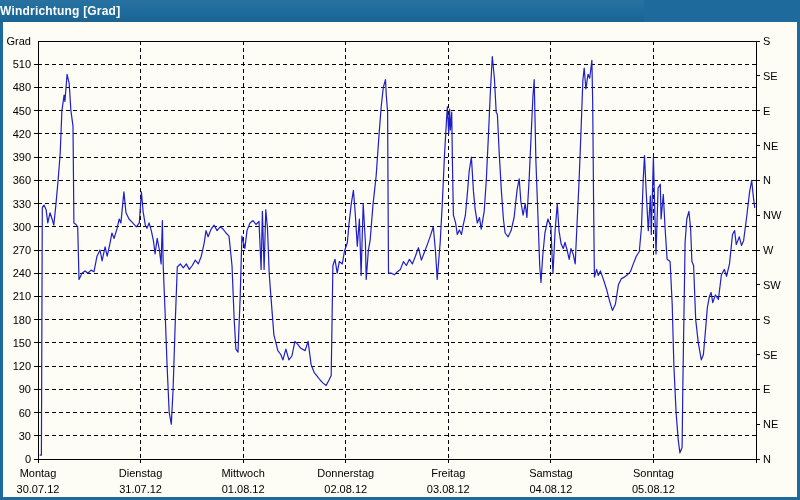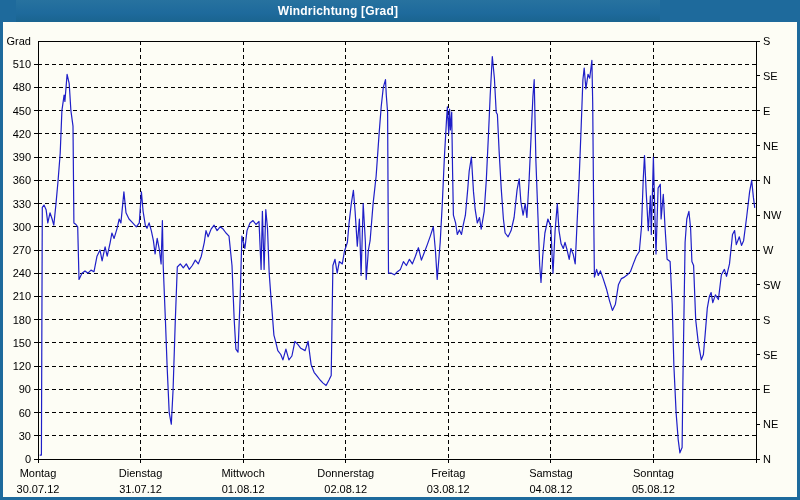--- a/index.html
+++ b/index.html
@@ -3,22 +3,22 @@
 <meta charset="utf-8">
 <style>
   html,body{margin:0;padding:0;background:#e8e8e8;}
   .window{
     position:relative;width:800px;height:500px;
     background:#1E6A9C;
     font-family:"Liberation Sans",sans-serif;
     overflow:hidden;
   }
   .titlebar{
-    position:absolute;top:0;left:16px;width:644px;height:22px;
-    display:flex;align-items:center;justify-content:center;
+    position:absolute;top:0;left:0;width:644px;height:22px;
+    display:flex;align-items:center;
     background:linear-gradient(180deg,#27729F 0%,#1E6A9C 60%,#1A648F 100%);
   }
   .titlebar span{
     color:#ffffff;font-weight:bold;font-size:12px;letter-spacing:0.2px;
   }
   .content{
     position:absolute;top:22px;left:3px;width:794px;height:475px;
     background:#FDFDF5;
   }
   svg{display:block;}

